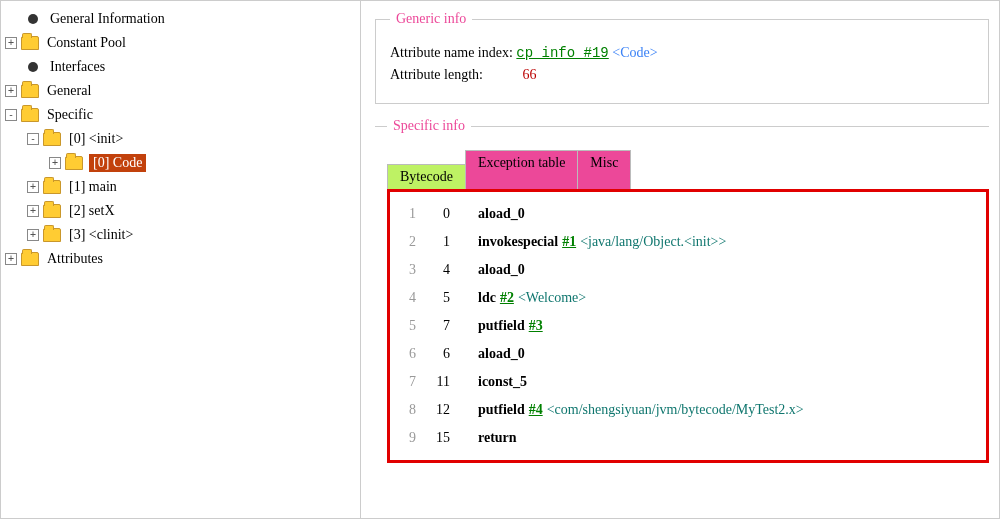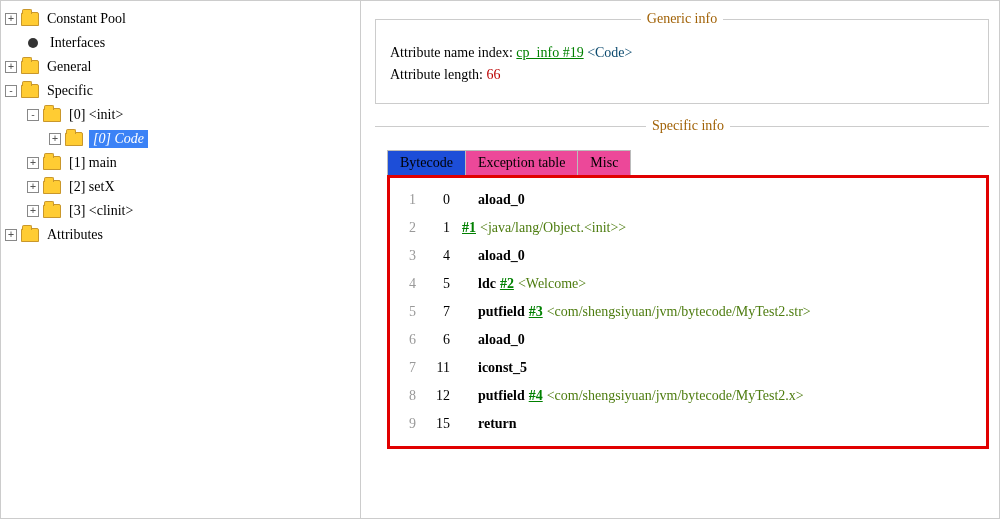--- a/index.html
+++ b/index.html
@@ -69,66 +69,66 @@
   .bullet {
     width: 10px; height: 10px;
     background: #333;
     border-radius: 50%;
     margin: 0 10px 0 6px;
   }
   .ind { display:inline-block; }
   .ind1 { width: 22px; }
   .ind2 { width: 44px; }
   .tree-label.selected {
-    background: #3b82f6;
+    background: #c2410c;
     color: #fff;
     padding: 1px 4px;
-    font-style: italic;
   }
   .tree-label {
     padding: 1px 2px;
   }
 
   fieldset.gi {
     border: 1px solid #ccc;
     margin: 0 0 14px 0;
     padding: 12px 14px 14px 14px;
   }
   fieldset.gi legend {
     padding: 0 6px;
-    color: #a16207;
-    text-align: center;
+    color: #ec4899;
   }
   .kv-row {
     margin: 6px 0;
   }
   .attr-link {
     color: #008000;
     text-decoration: underline;
-  }
-  .cptag { color: #0c4a6e; }
-  .attr-len-val { color: #b00; display:inline-block; }
+    font-family: Liberation Mono, monospace;
+  }
+  .cptag { color: #3b82f6; }
+  .attr-len-val { color: #b00; display:inline-block; margin-left: 36px;}
 
   .tabs {
     display:flex;
     border-bottom: 1px solid #bbb;
     margin-top: 4px;
   }
   .tab {
     padding: 4px 12px;
     border: 1px solid #bbb;
     border-bottom: none;
     background: #ec4899;
     margin-right: -1px;
     font-family: "SimSun","宋体",serif;
   }
   .tab.active {
-    background: #1d4ed8;
+    background: #bef264;
     position: relative;
     z-index: 2;
+    margin-top: 14px;
   }
   .bytecode-box {
     border: 3px solid #e10000;
     padding: 8px 6px;
     margin-top: -1px;
   }
   .bc-row {
     display: flex;
     align-items: baseline;
     font-family: "SimSun","宋体",serif;
@@ -151,30 +151,35 @@
     font-weight: bold;
     margin-left: 20px;
   }
   .bc-ref {
     color: #008000;
     font-weight: bold;
     text-decoration: underline;
     margin: 0 4px;
   }
   .bc-comment {
-    color: #4d7c0f;
+    color: #0f766e;
   }
 </style>
 </head>
 <body>
 
 <div class="container">
 
   <div class="left-panel">
 
+    <div class="tree-row">
+      <span class="exp-spacer"></span>
+      <span class="bullet"></span>
+      <span class="tree-label">General Information</span>
+    </div>
 
     <div class="tree-row">
       <span class="exp">+</span>
       <span class="folder"></span>
       <span class="tree-label">Constant Pool</span>
     </div>
 
     <div class="tree-row">
       <span class="exp-spacer"></span>
       <span class="bullet"></span>
@@ -262,41 +267,41 @@
 
       <div class="bytecode-box" id="bytecode-box">
           <div class="bc-row">
             <span class="bc-n">1</span>
             <span class="bc-off">0</span>
             <span class="bc-op">aload_0</span>
           </div>
           <div class="bc-row">
             <span class="bc-n">2</span>
             <span class="bc-off">1</span>
+            <span class="bc-op">invokespecial</span> 
             <span class="bc-ref">#1</span> 
             <span class="bc-comment">&lt;java/lang/Object.&lt;init&gt;&gt;</span>
           </div>
           <div class="bc-row">
             <span class="bc-n">3</span>
             <span class="bc-off">4</span>
             <span class="bc-op">aload_0</span>
           </div>
           <div class="bc-row">
             <span class="bc-n">4</span>
             <span class="bc-off">5</span>
             <span class="bc-op">ldc</span> 
             <span class="bc-ref">#2</span> 
             <span class="bc-comment">&lt;Welcome&gt;</span>
           </div>
           <div class="bc-row">
             <span class="bc-n">5</span>
             <span class="bc-off">7</span>
             <span class="bc-op">putfield</span> 
             <span class="bc-ref">#3</span> 
-            <span class="bc-comment">&lt;com/shengsiyuan/jvm/bytecode/MyTest2.str&gt;</span>
           </div>
           <div class="bc-row">
             <span class="bc-n">6</span>
             <span class="bc-off">6</span>
             <span class="bc-op">aload_0</span>
           </div>
           <div class="bc-row">
             <span class="bc-n">7</span>
             <span class="bc-off">11</span>
             <span class="bc-op">iconst_5</span>

